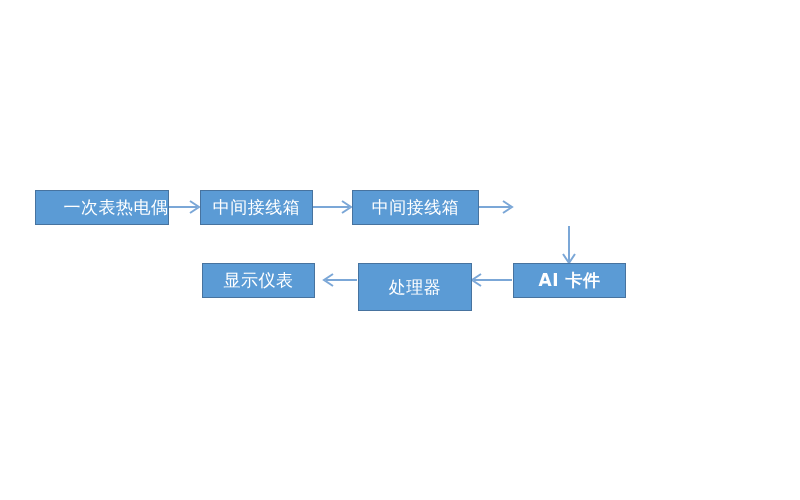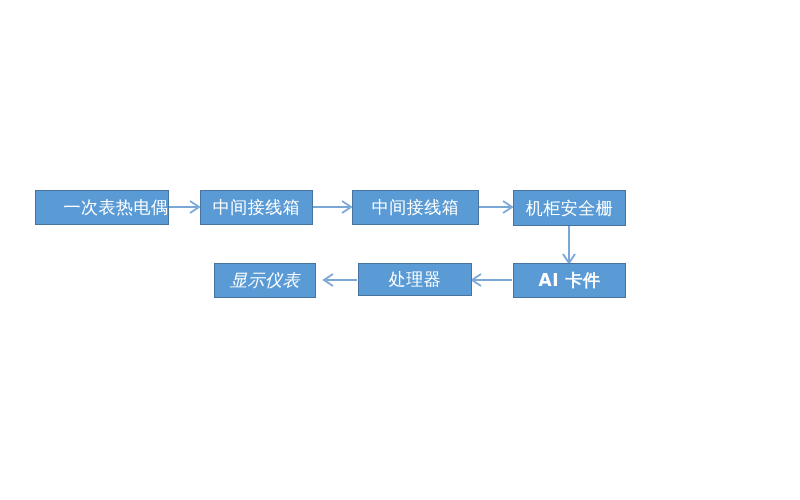--- a/index.html
+++ b/index.html
@@ -101,29 +101,26 @@
   </div>
 
   <div class="node" style="left:200px; top:190px; width:113px; height:35px;">
     <span class="node-label">中间接线箱</span>
   </div>
 
   <div class="node" style="left:352px; top:190px; width:127px; height:35px;">
     <span class="node-label">中间接线箱</span>
   </div>
 
-  <div class="node" style="left:513px; top:190px; width:113px; height:36px;">
-    <span class="node-label">机柜安全栅</span>
-  </div>
 
   <div class="node" style="left:513px; top:263px; width:113px; height:35px;font-weight:bold;">
     <span class="node-label">AI 卡件</span>
   </div>
 
-  <div class="node" style="left:358px; top:263px; width:114px; height:33px;">
+  <div class="node" style="left:358px; top:263px; width:114px; height:48px;">
     <span class="node-label">处理器</span>
   </div>
 
-  <div class="node" style="left:214px; top:263px; width:102px; height:35px;font-style:italic;">
+  <div class="node" style="left:202px; top:263px; width:113px; height:35px;">
     <span class="node-label">显示仪表</span>
   </div>
 
 </div>
 
 </body></html>

